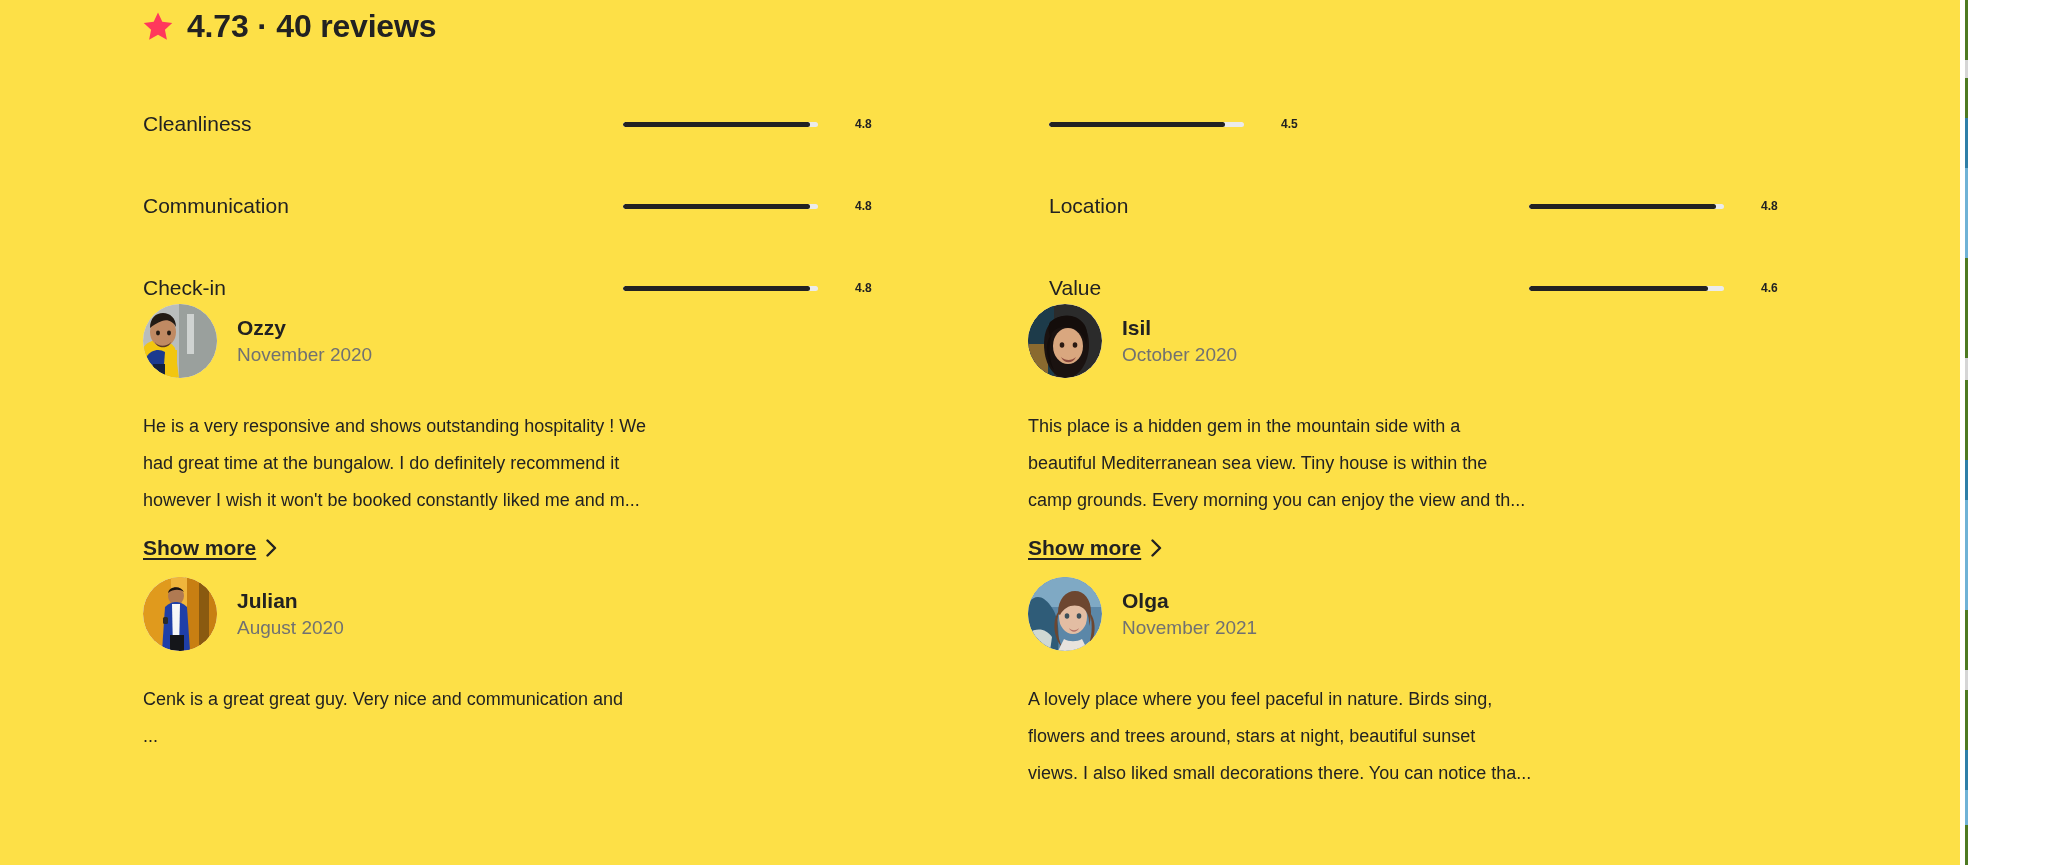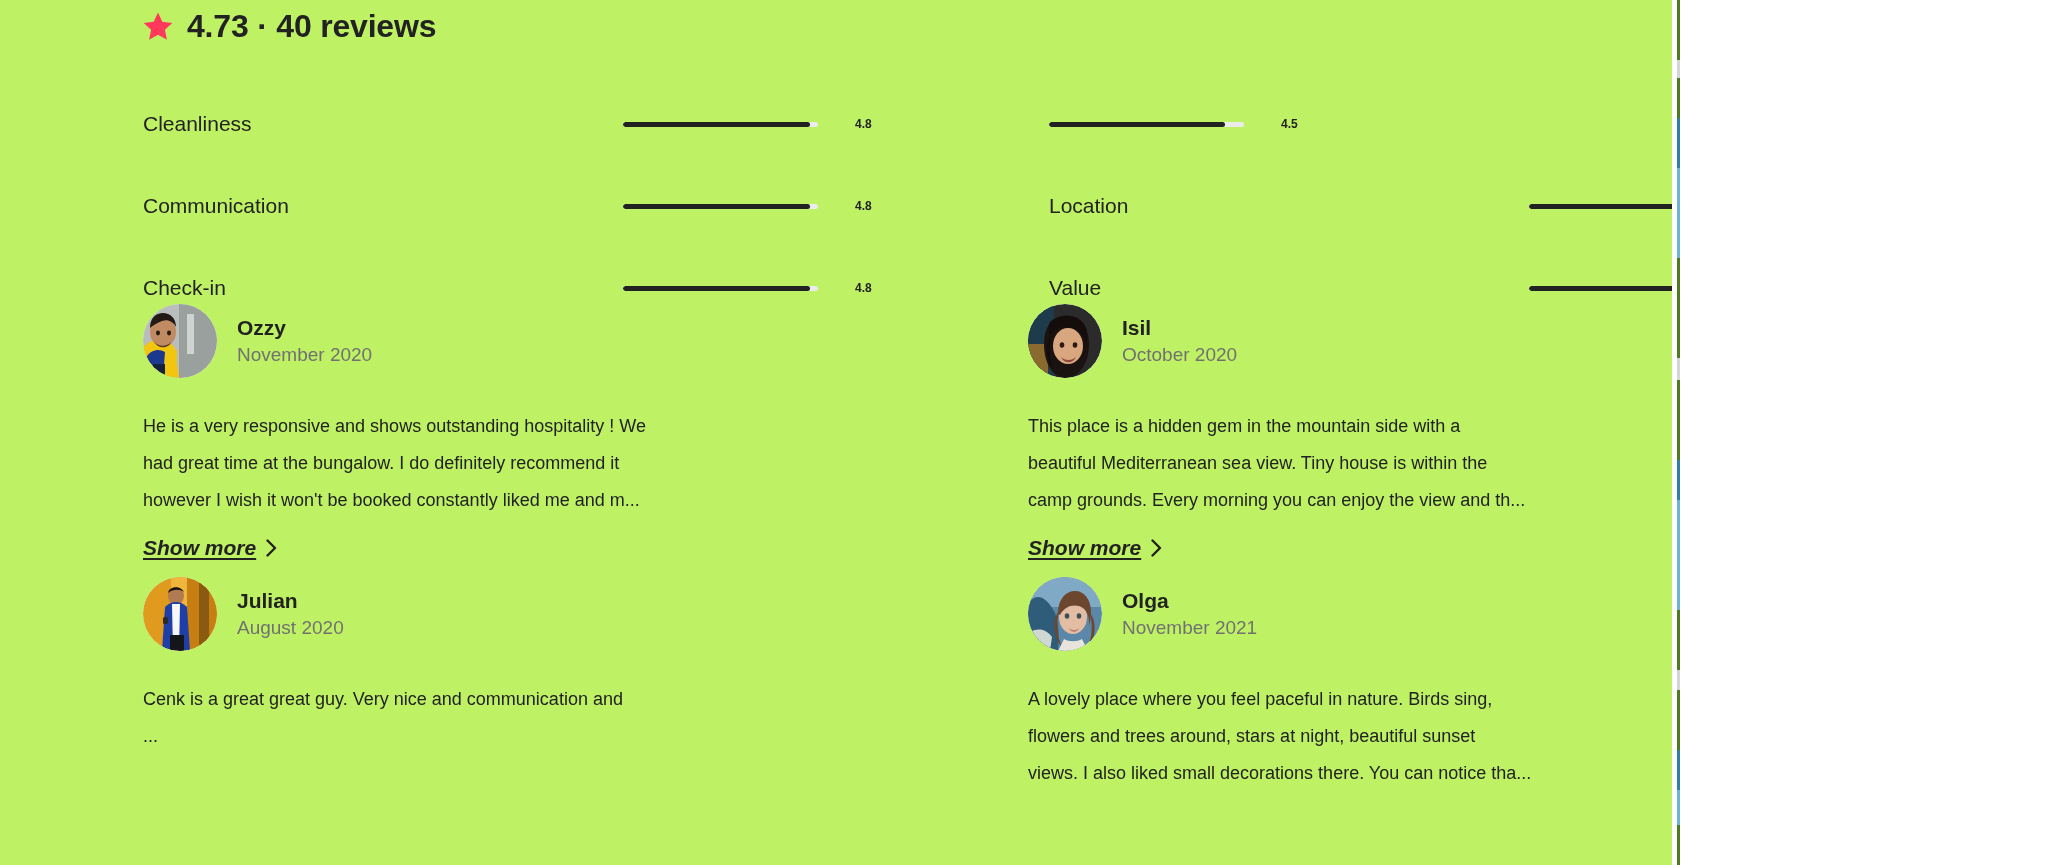--- a/index.html
+++ b/index.html
@@ -11,23 +11,23 @@
     width: 2048px;
     height: 865px;
     overflow: hidden;
     font-family: "Liberation Sans", sans-serif;
     color: #222222;
     -webkit-font-smoothing: antialiased;
   }
 
   #page {
     position: relative;
-    width: 1680px;
+    width: 1968px;
     height: 865px;
-    background: #bef264;
+    background: #fde047;
     overflow: hidden;
   }
 
   
   .reviews-header {
     position: absolute;
     left: 143px;
     top: 8px;
     display: flex;
     align-items: center;
@@ -155,21 +155,20 @@
     width: 740px;
   }
   .review-body .line { display: block; white-space: nowrap; }
   .show-more {
     display: inline-flex;
     align-items: center;
     gap: 9px;
     margin-top: 16px;
     cursor: pointer;
     text-decoration: none;
-    font-style: italic;
   }
   .show-more-label {
     font-size: 21px;
     font-weight: bold;
     color: #222222;
     text-decoration: underline;
     text-underline-offset: 3px;
     line-height: 26px;
   }
   .chevron-icon {

